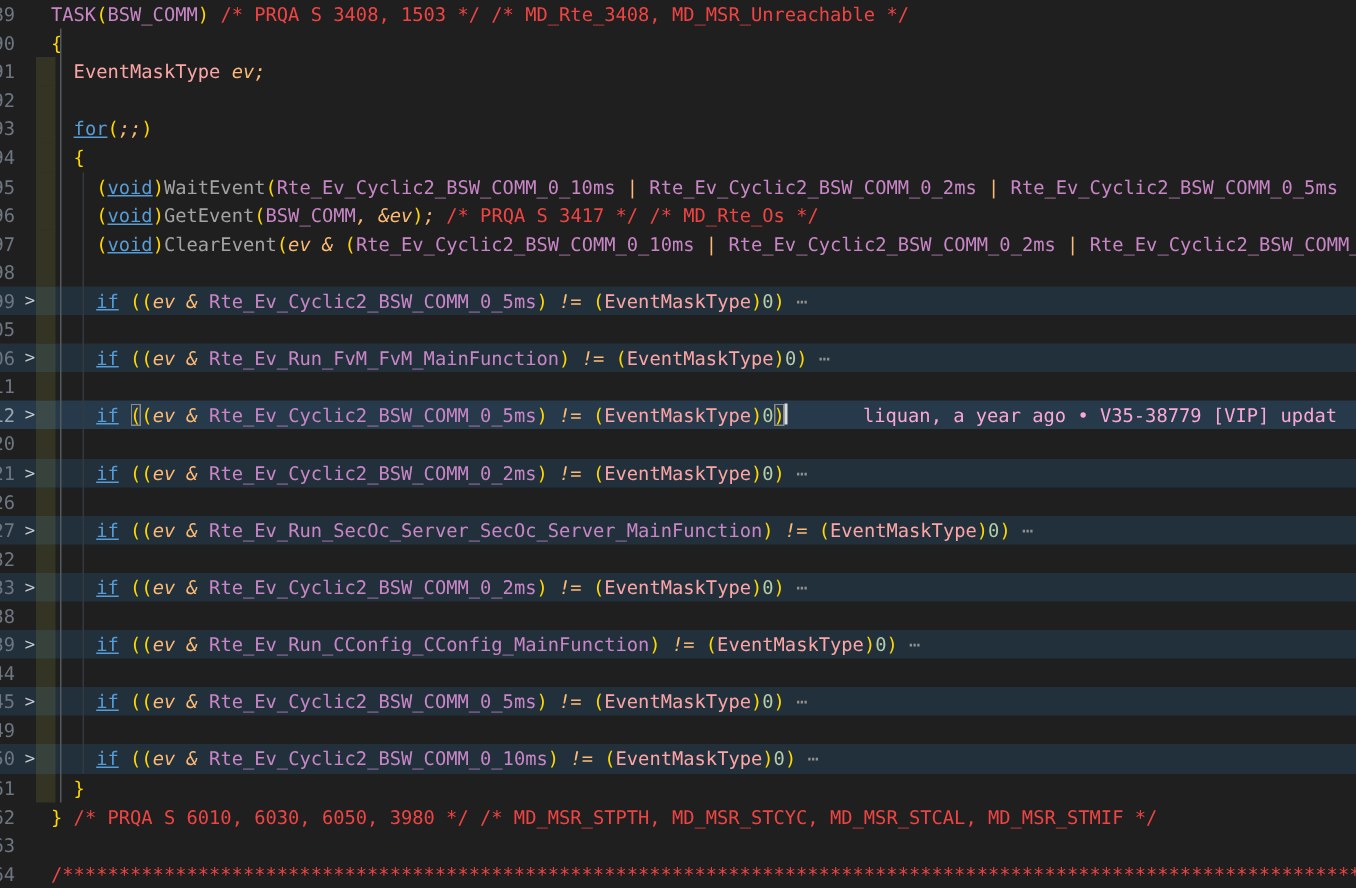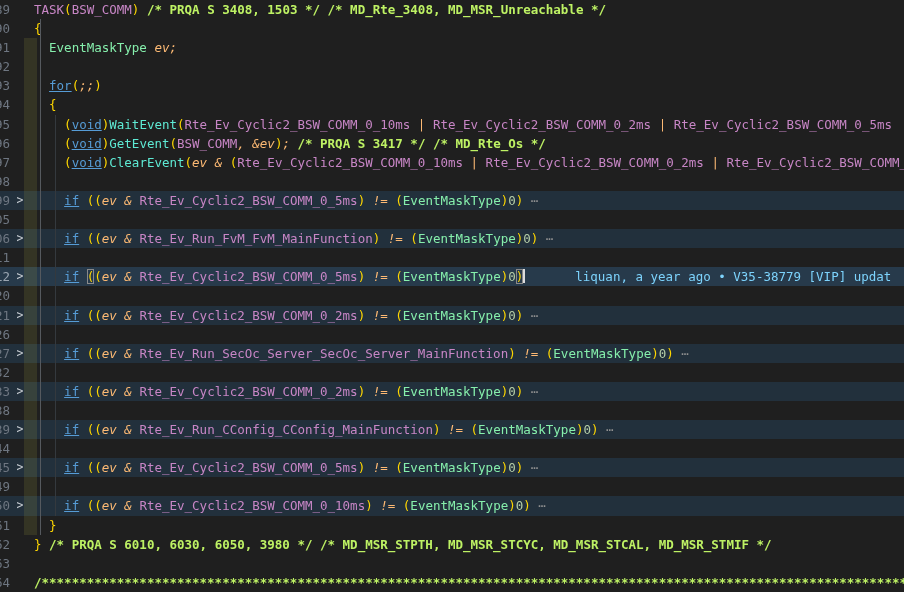--- a/index.html
+++ b/index.html
@@ -19,27 +19,27 @@
   .row.bg-cur .num{color:#9aa5b1;}
   .chev{
     position:absolute;left:13px;top:0;width:14px;text-align:center;
     color:#c6cbd1;font-size:11.5px;user-select:none;cursor:pointer;
   }
   .bar{position:absolute;left:24px;top:0;width:13px;height:19.1px;background:rgba(138,138,60,0.20);}
   .code{display:block;padding-left:34px;white-space:pre;}
   .tok-pink{color:#c886c6;text-align:right;}
   .tok-b1{color:#ffd700;}
   .tok-blue{color:#569cd6;text-decoration:underline;}
-  .tok-teal{color:#86efac;}
-  .tok-fn{color:#5eead4;}
+  .tok-teal{color:#fca5a5;}
+  .tok-fn{color:#a3a3a3;}
   .tok-txt{color:#fdba74;font-style:italic;}
-  .tok-cmt{color:#bef264;font-weight:bold;}
+  .tok-cmt{color:#ef4444;}
   .tok-numlit{color:#b5cea8;}
   .tok-dots{color:#909090;cursor:pointer;}
-  .tok-blame{color:#7dd3fc;margin-left:50px;}
+  .tok-blame{color:#f9a8d4;margin-left:50px;}
   .tok-box{box-shadow:inset 0 0 0 1px #8a8a8a;}
   .caret{display:inline-block;width:2px;height:14px;background:#dcdcdc;vertical-align:-2px;}
   .guide{position:absolute;width:1px;pointer-events:none;}
   #guide-outer{left:40px;top:19.1px;height:515.7px;background:#55595e;}
   #guide-inner{left:55px;top:114.6px;height:401.1px;background:#34393e;}
 </style>
 </head>
 <body>
 
 <div id="editor">

